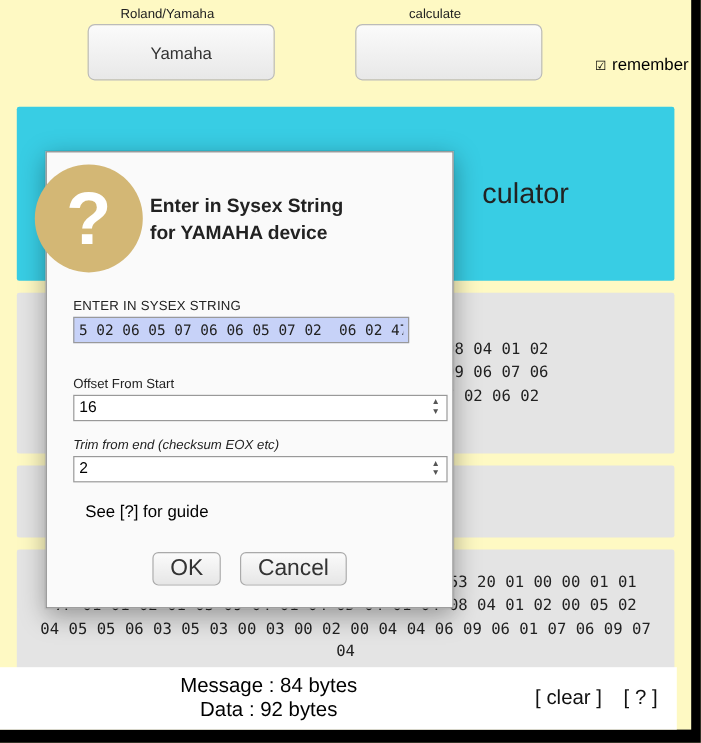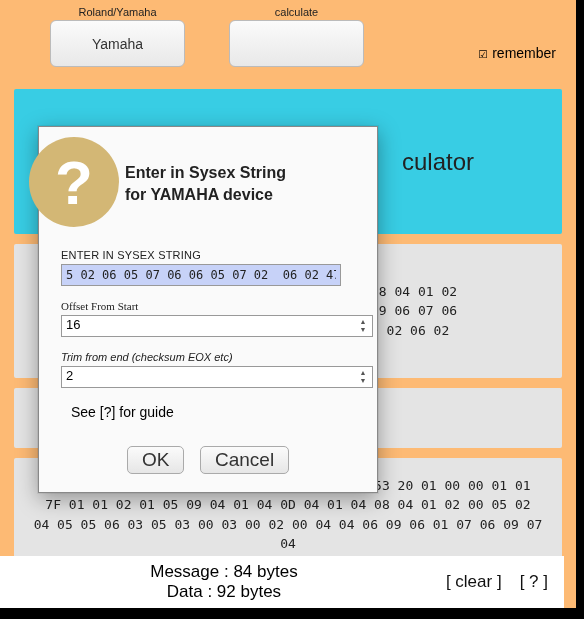--- a/index.html
+++ b/index.html
@@ -6,40 +6,41 @@
   body {
     font-family: Arial, Helvetica, sans-serif;
     font-size: 13px;
     background: #000;
     width: 584px;
     height: 619px;
     overflow: hidden;
     position: relative;
   }
   .page {
-    background: #fdba74;
+    background: #fef9c3;
     width: 576px;
     height: 608px;
     position: relative;
   }
   .top-row {
     display: flex;
     align-items: flex-start;
     padding: 6px 20px 0 50px;
     gap: 44px;
   }
   .top-group { text-align: center; }
   .top-label { font-size: 11px; color: #222; margin-bottom: 2px; }
   .big-btn {
-    width: 135px; height: 47px;
+    width: 156px; height: 47px;
     background: linear-gradient(#fbfbfb,#e8e8e8);
     border: 1px solid #bbb;
     border-radius: 6px;
     font-size: 14px; color: #333;
     cursor: pointer;
+    margin-left: 23px;
   }
   .remember-wrap {
     margin-left: auto;
     margin-top: 38px;
     display: flex; align-items: center; gap: 5px;
     font-size: 14px;
   }
   .remember-wrap .chk {
     font-family: monospace;
     font-size: 15px;
@@ -206,21 +207,21 @@
       <div class="q-icon">?</div>
       <div class="dialog-title">
         <span>Enter in Sysex String</span><br>
         <span>for YAMAHA device</span>
       </div>
     </div>
     <div class="dialog-body">
       <div class="form-label upper">ENTER IN SYSEX STRING</div>
       <input class="sysex-input" value="5 02 06 05 07 06 06 05 07 02  06 02 47 F7" style="">
 
-      <div class="form-label" style="margin-top:14px;font-family:Liberation Serif, serif;">Offset From Start</div>
+      <div class="form-label" style="margin-top:28px;">Offset From Start</div>
       <div class="sel">
         <span>16</span>
         <span class="spin">▲<br>▼</span>
       </div>
 
       <div class="form-label" style="margin-top:14px;font-style:italic;">Trim from end (checksum EOX etc)</div>
       <div class="sel">
         <span>2</span>
         <span class="spin">▲<br>▼</span>
       </div>

